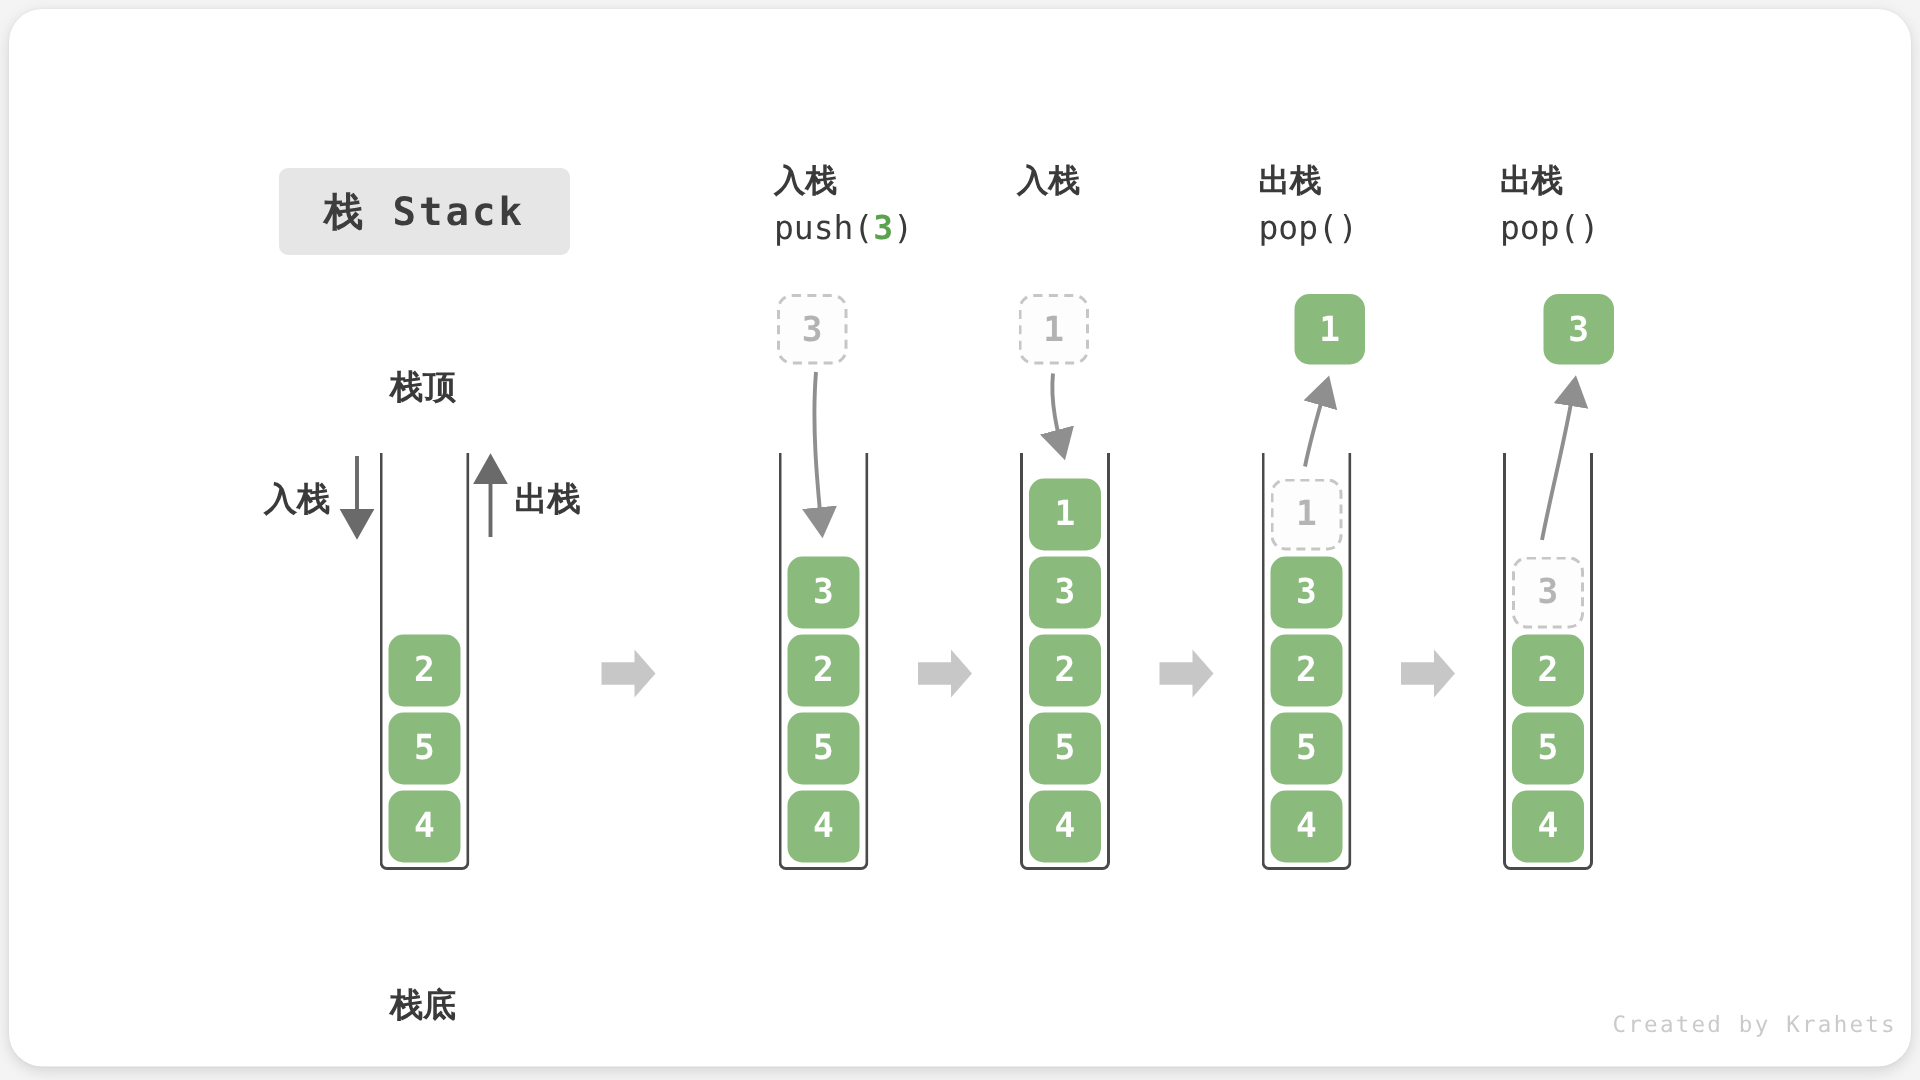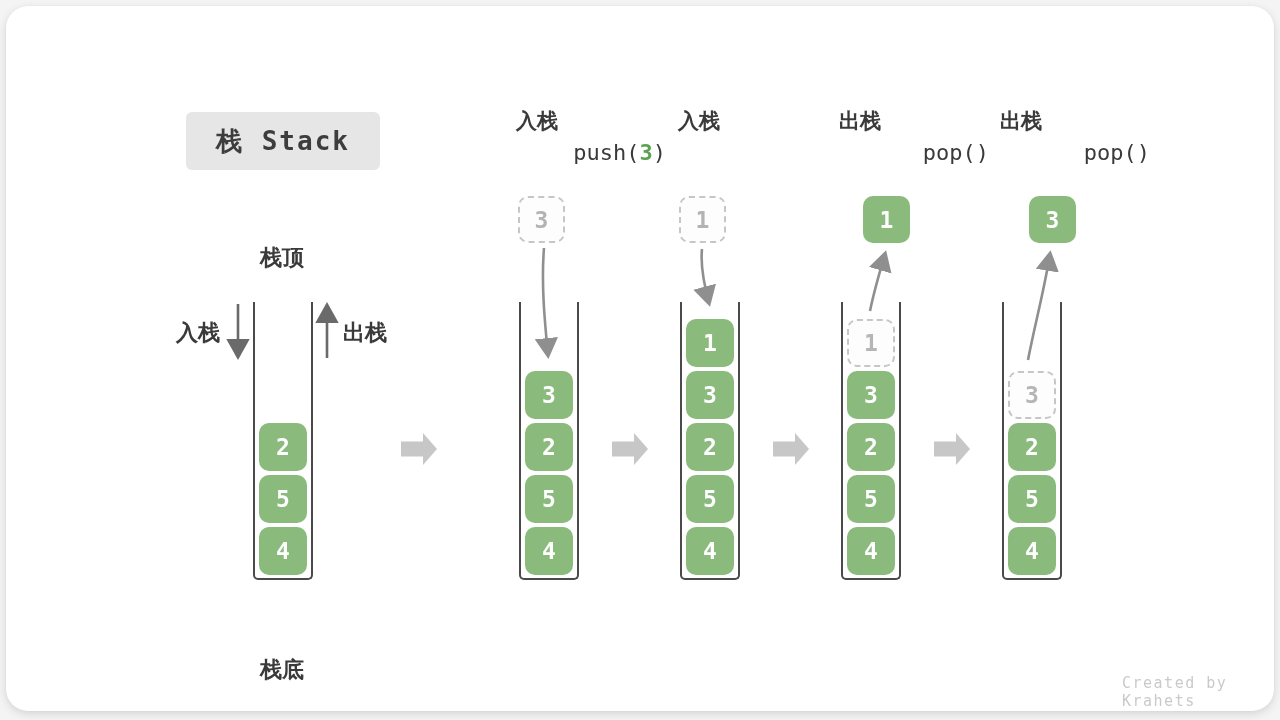--- a/index.html
+++ b/index.html
@@ -16,21 +16,21 @@
                  font-family:"DejaVu Sans Mono", monospace; font-size:26px; font-weight:600;
                  color:#3d3d3d; letter-spacing:2px; }
 
   
   .cn-label { font-size:22px; font-weight:700; color:#3a3a3a; white-space:nowrap; }
 
   
   .col-header { top:106px; width:150px; }
   .col-header .op { font-size:21px; font-weight:600; color:#3a3a3a; line-height:30px; }
   .col-header .code { font-family:"DejaVu Sans Mono", monospace; font-size:22px; color:#3a3a3a;
-                      line-height:34px; white-space:nowrap;text-align:right; }
+                      line-height:34px; white-space:nowrap; }
   .col-header .code .arg { color:#5ba24e; font-weight:700; }
 
   
   .stack { top:302px; width:60px; height:278px; border-left:2px solid #4a4a4a;
            border-right:2px solid #4a4a4a; border-bottom:2px solid #4a4a4a;
            border-radius:0 0 5px 5px; background:transparent; }
 
   .cell, .ghost-cell, .float-cell {
            width:48px; height:48px; border-radius:10px; display:flex; align-items:center;
            justify-content:center; font-family:"DejaVu Sans Mono", monospace;
@@ -40,21 +40,21 @@
            border:2px dashed #c6c6c6; color:#b5b5b5; }
   .float-cell { position:absolute; width:47px; height:47px; top:196px; }
   .float-cell.dashed { background:#fdfdfd; border:2px dashed #c6c6c6; color:#b3b3b3; }
   .float-cell.green  { background:#8aba7c; color:#ffffff; }
 
   .slot1 { top:17px; } .slot2 { top:69px; } .slot3 { top:121px; } .slot4 { top:173px; } .slot5 { top:225px; }
 
   #arrow-layer { position:absolute; left:0; top:0; width:1280px; height:720px; pointer-events:none; }
 
   .watermark { left:1075px; top:674px; font-family:"DejaVu Sans Mono", monospace; font-size:15px;
-               color:#cacaca; letter-spacing:1.5px;margin-left:47px; }
+               color:#cacaca; letter-spacing:1.5px; }
 </style>
 </head>
 <body>
 
 <div id="canvas">
   <div id="card"></div>
 
   <div class="abs title-badge">
     <span>栈 Stack</span>
   </div>

